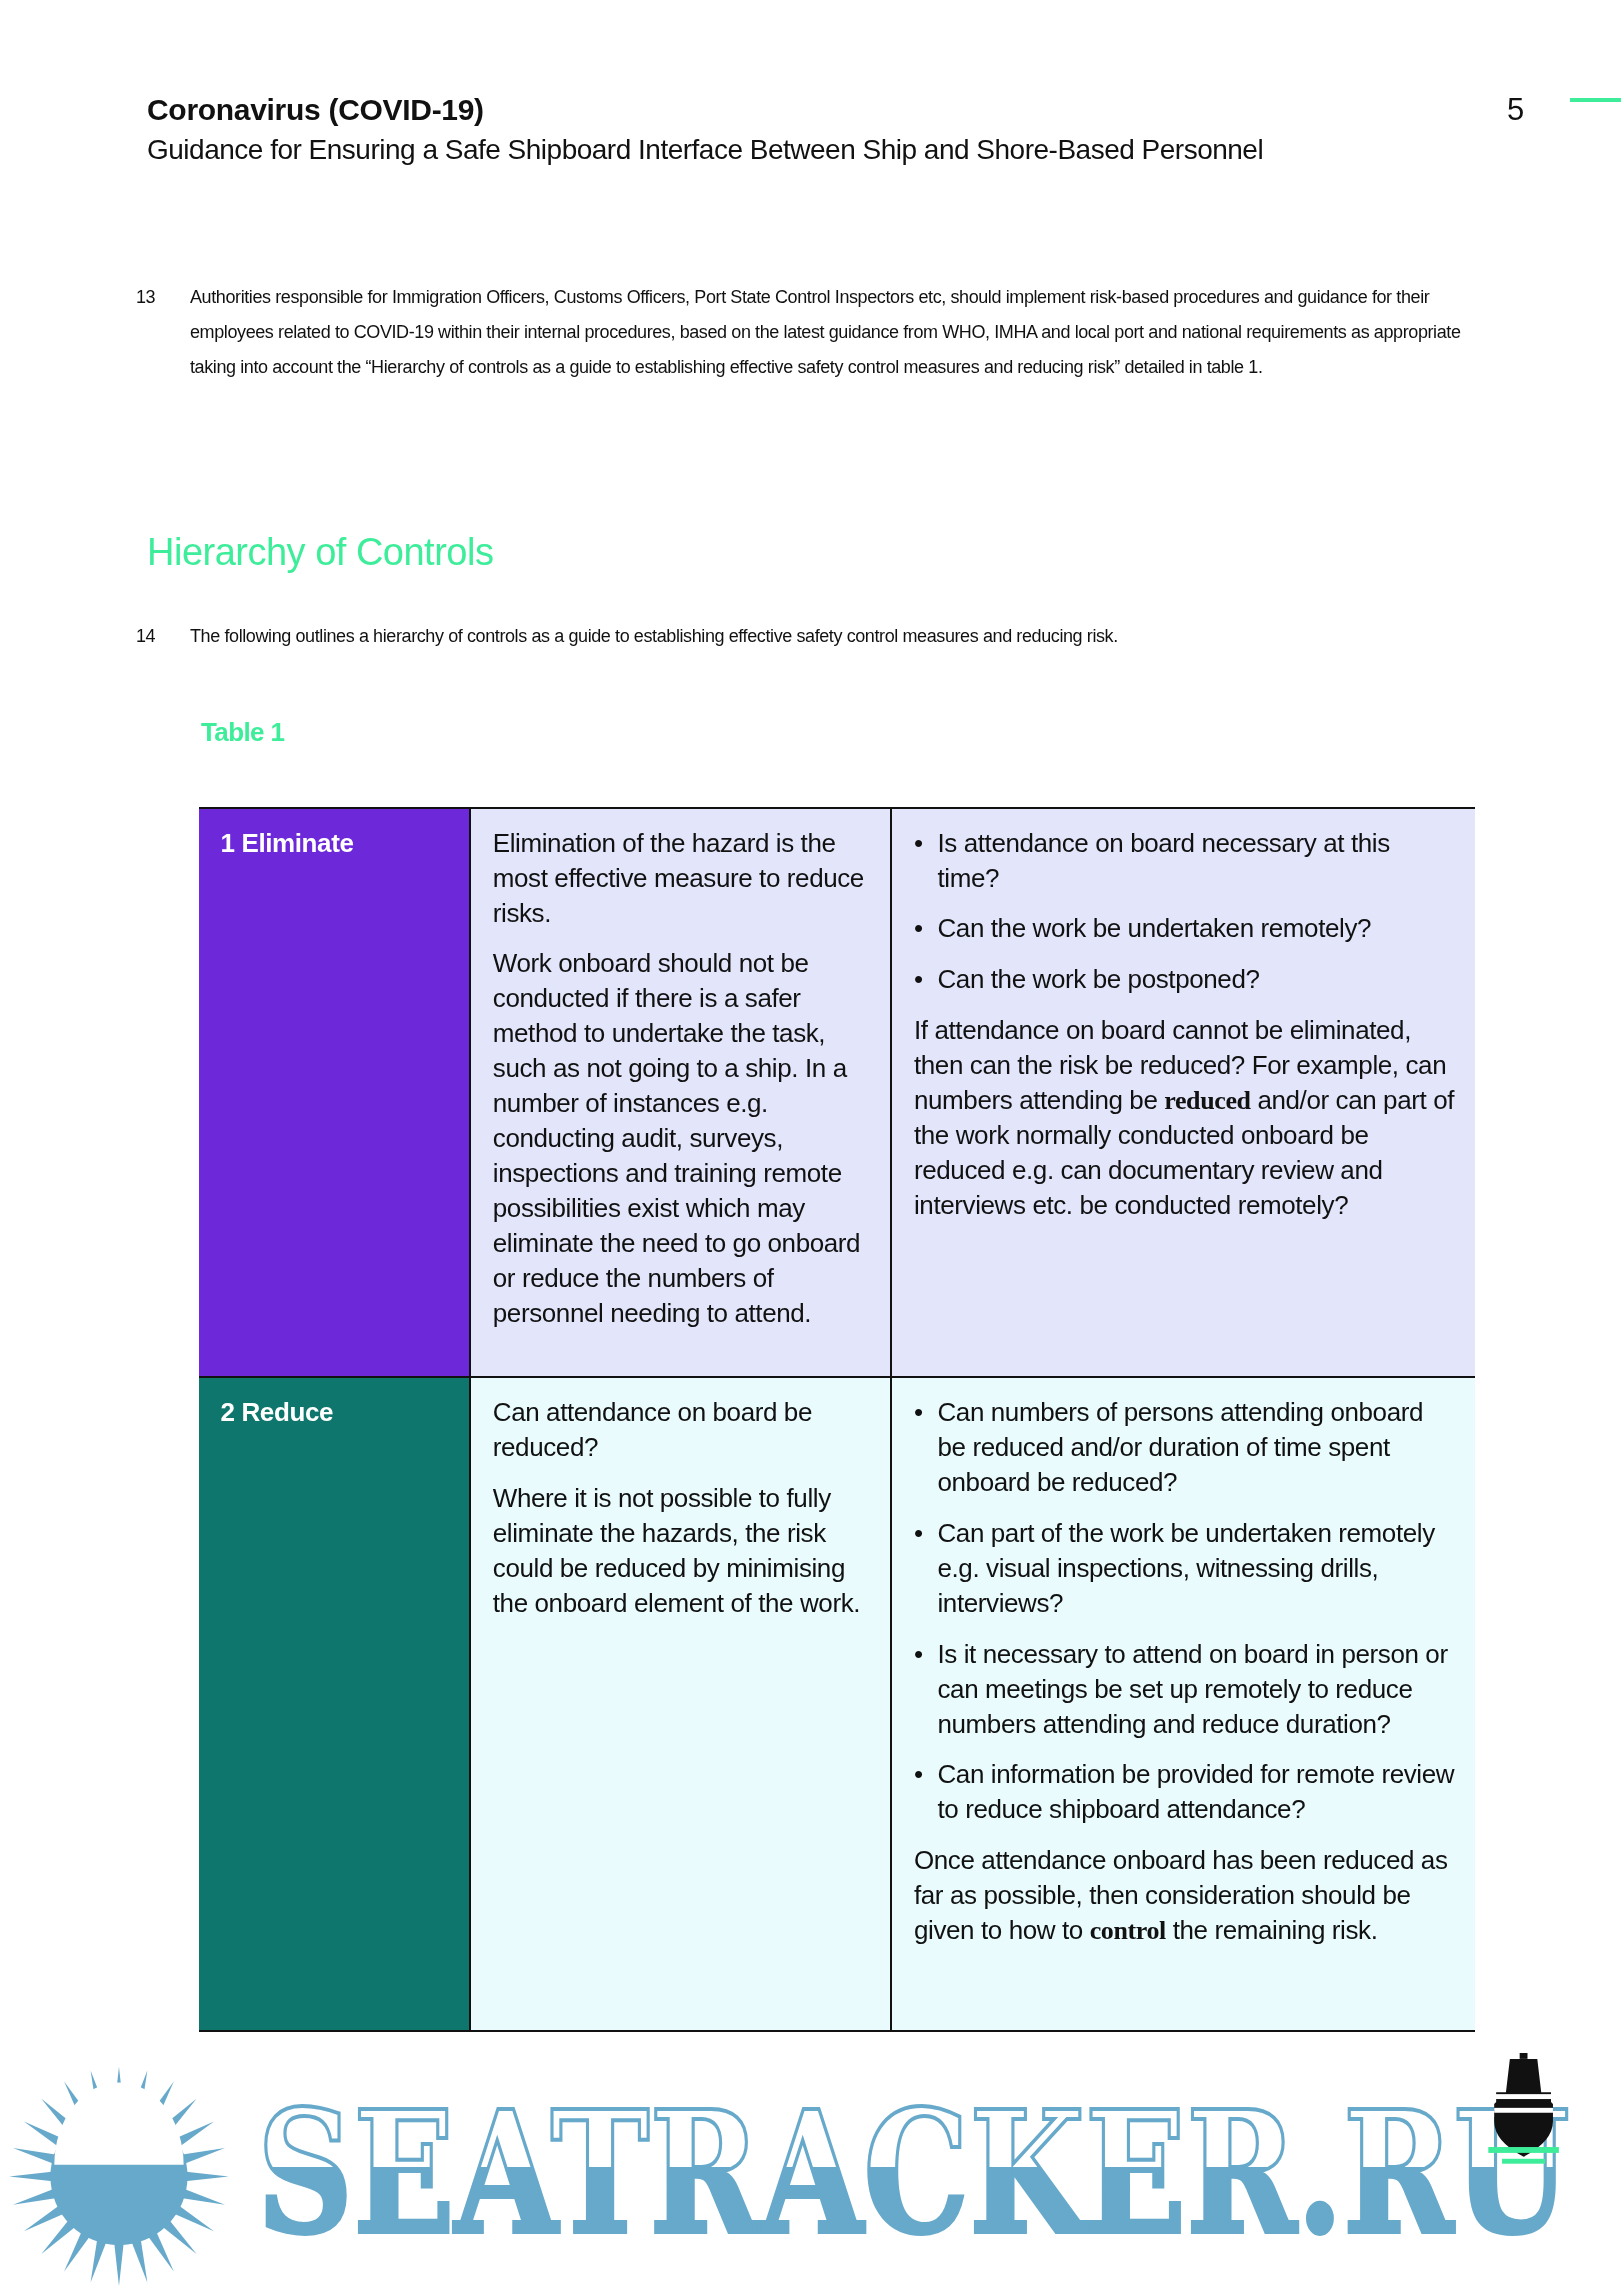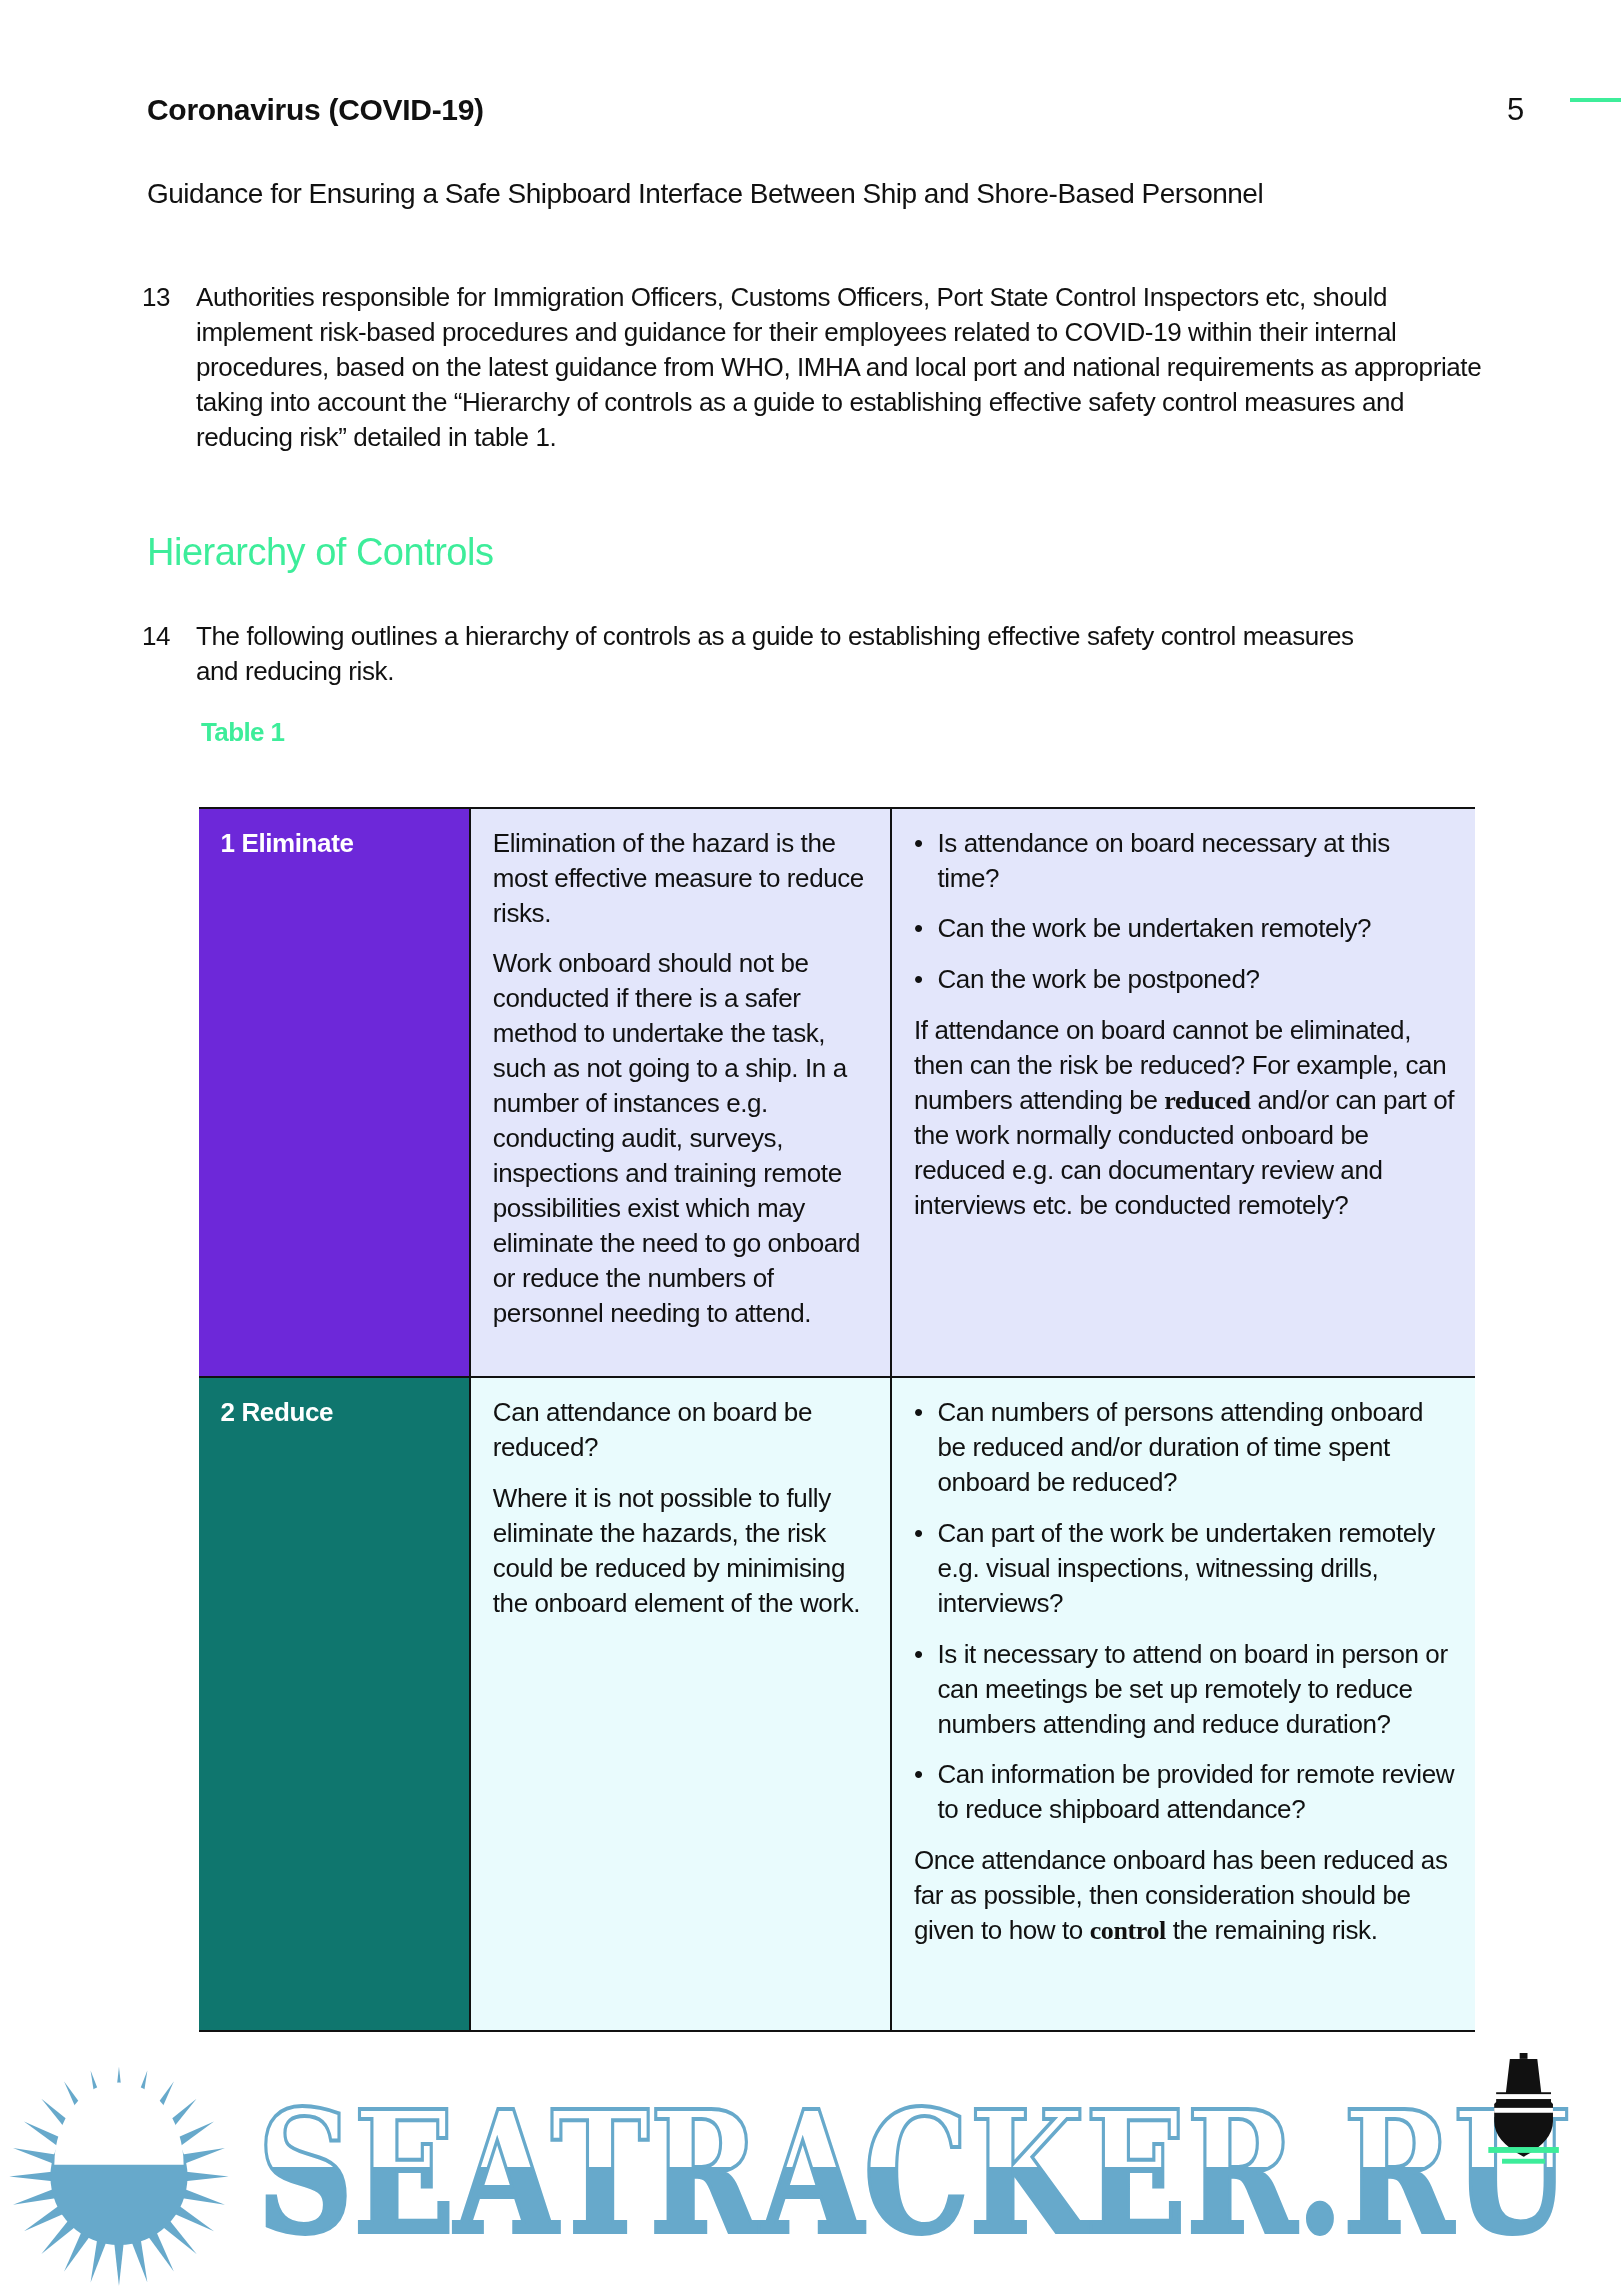--- a/index.html
+++ b/index.html
@@ -2,26 +2,26 @@
 <html><head>
 <meta charset="utf-8">
 <style>
   html, body { margin:0; padding:0; background:#ffffff; }
   body { width:1621px; height:2293px; position:relative; overflow:hidden;
          font-family:"Liberation Sans", sans-serif; color:#111111; }
   .abs { position:absolute; }
 
   
   .hdr-title { left:147px; top:93px; font-size:30px; font-weight:bold; letter-spacing:-0.3px; white-space:nowrap; }
-  .hdr-sub { left:147px; top:134px; font-size:28px; letter-spacing:-0.5px; white-space:nowrap;margin-top:44px; }
+  .hdr-sub { left:147px; top:134px; font-size:28px; letter-spacing:-0.5px; white-space:nowrap; }
   .page-num { left:1507px; top:92px; font-size:31px; }
   .accent-line { left:1570px; top:98px; width:51px; height:3.9px; background:#3ded9a; }
 
   
-  .para { left:142px; width:1343px; font-size:26px; line-height:35px; letter-spacing:-0.4px; }
+  .para { left:136px; width:1343px; font-size:18px; line-height:35px; letter-spacing:-0.4px; }
   .para .num { position:absolute; left:0; top:0; }
   .para .body { margin-left:54px; }
   .para .lead { font-weight:bold; display:block; }
 
   .section-heading { left:147px; top:531px; font-size:38px; color:#3ded9a; letter-spacing:-0.5px; }
 
   .table-caption { left:201px; top:715px; font-size:26px; line-height:35px; color:#3ded9a; font-weight:bold; letter-spacing:-0.6px; white-space:nowrap;text-align:right; }
 
   
   .tbl { left:199px; top:807px; width:1276px; border-collapse:collapse; table-layout:fixed; }

